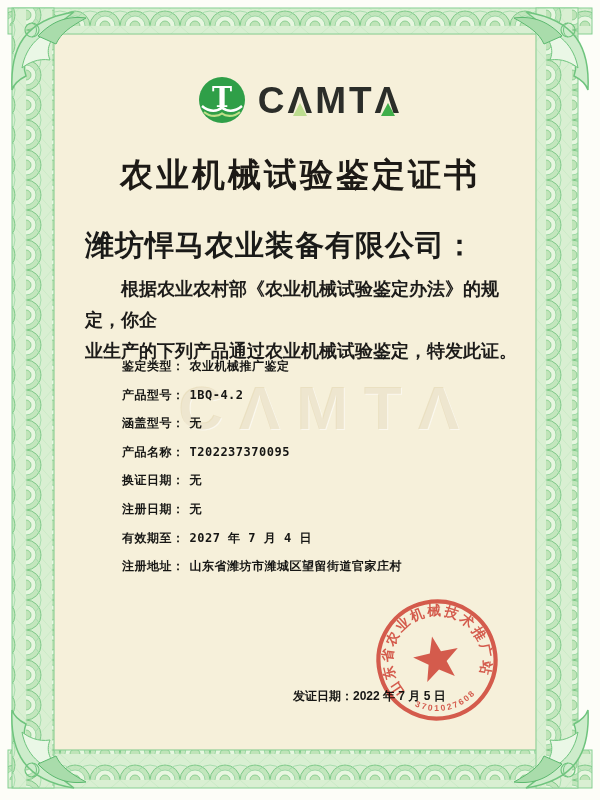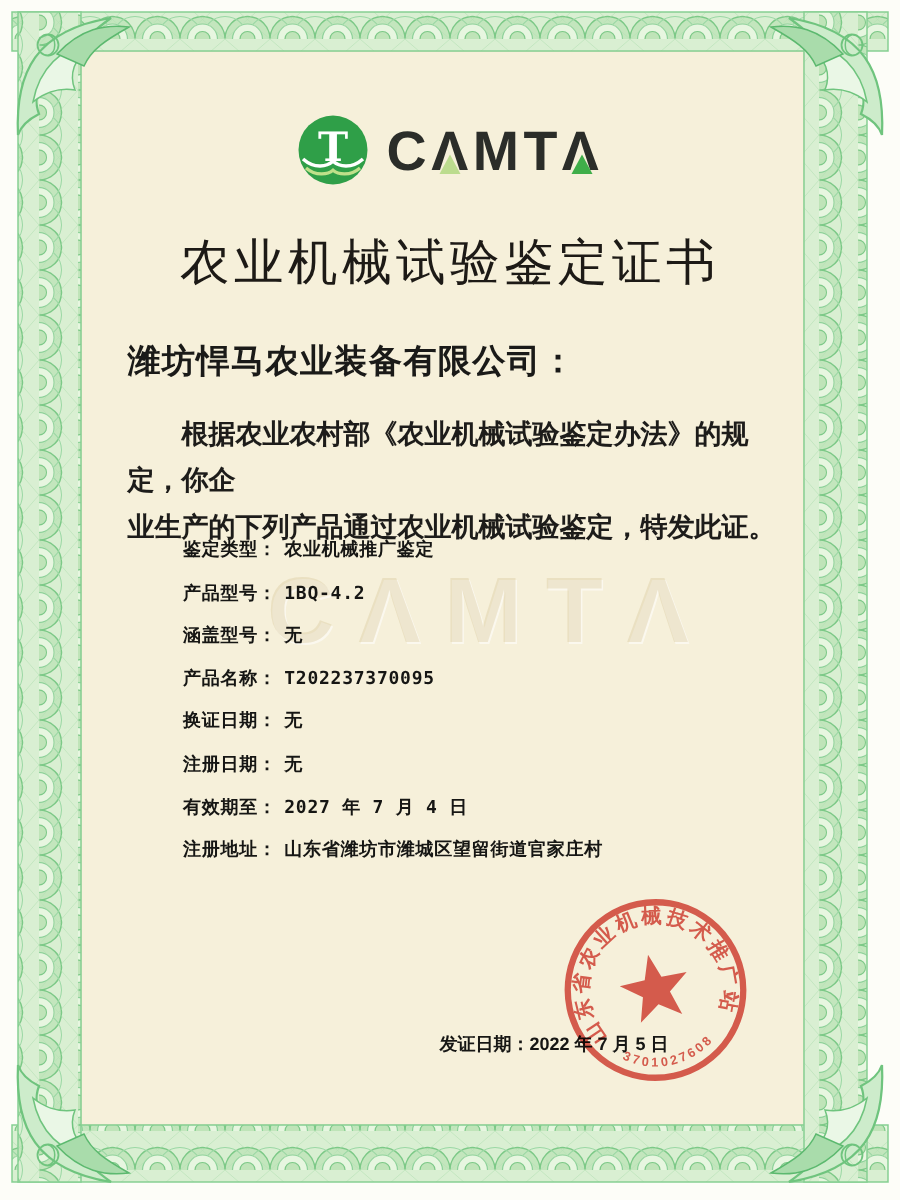--- a/index.html
+++ b/index.html
@@ -31,25 +31,25 @@
     border-bottom:13px solid #bcdc8e;
   }
   .logo-letter.tri2::after{
     content:""; position:absolute; left:6px; bottom:3px; width:0; height:0;
     border-left:7px solid transparent; border-right:7px solid transparent;
     border-bottom:13px solid #3fae49;
   }
   .title{
     position:absolute; left:0; top:153px; width:600px; margin:0;
     text-align:center; font-family:"DejaVu Serif", serif;
-    font-size:33px; font-weight:400; color:#1d1a16; letter-spacing:3px;
+    font-size:33px; font-weight:700; color:#1d1a16; letter-spacing:3px;
   }
   .addressee{
     position:absolute; left:85px; top:226px;
-    font-size:22px; font-weight:700; color:#1a1a18; letter-spacing:1px;
+    font-size:29px; font-weight:700; color:#1a1a18; letter-spacing:1px;
   }
   .body-text{
     position:absolute; left:85px; top:274px; width:440px;
     font-size:18px; font-weight:700; color:#1d1c1a; line-height:31px;
   }
   .body-line1{text-indent:2em;}
   .fields{
     position:absolute; left:122px; top:352px; width:420px;
     font-size:12px; line-height:28.6px; color:#161614;
   }

